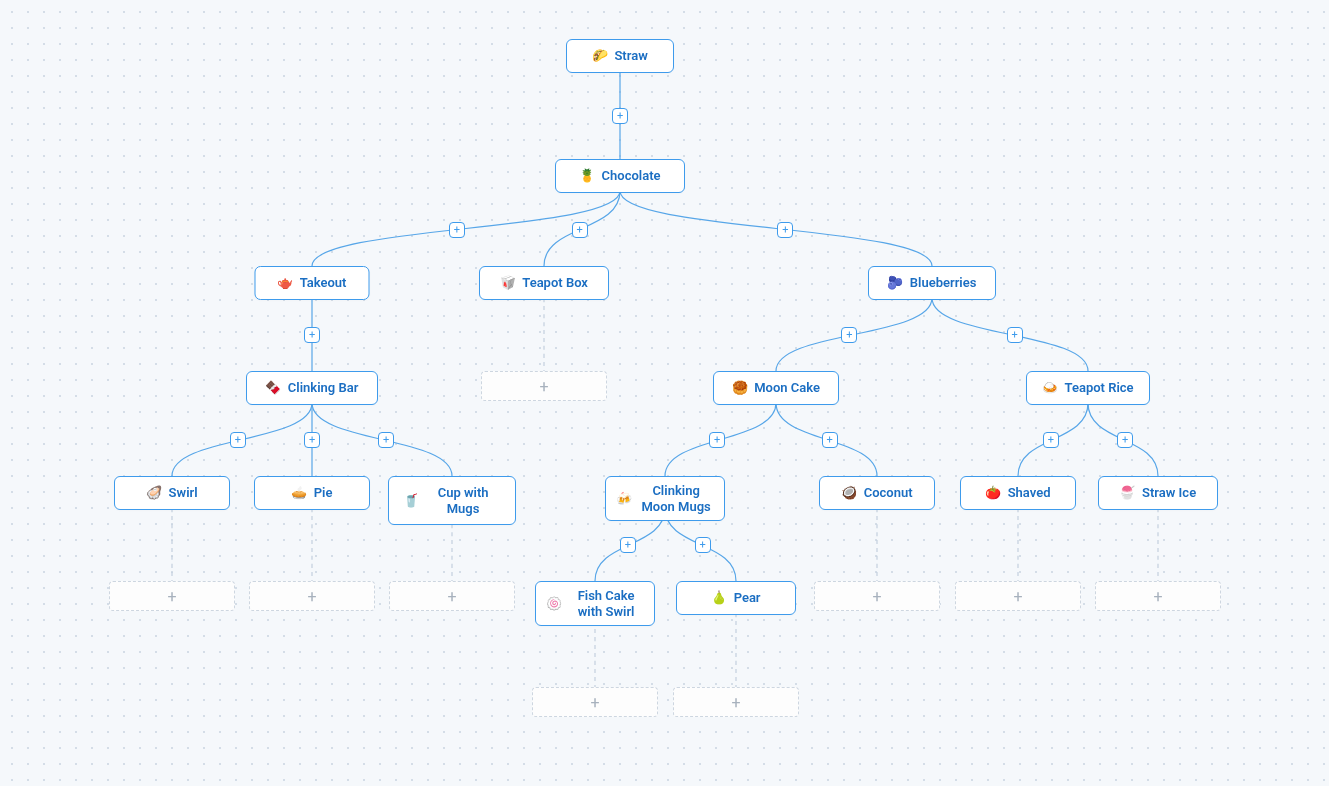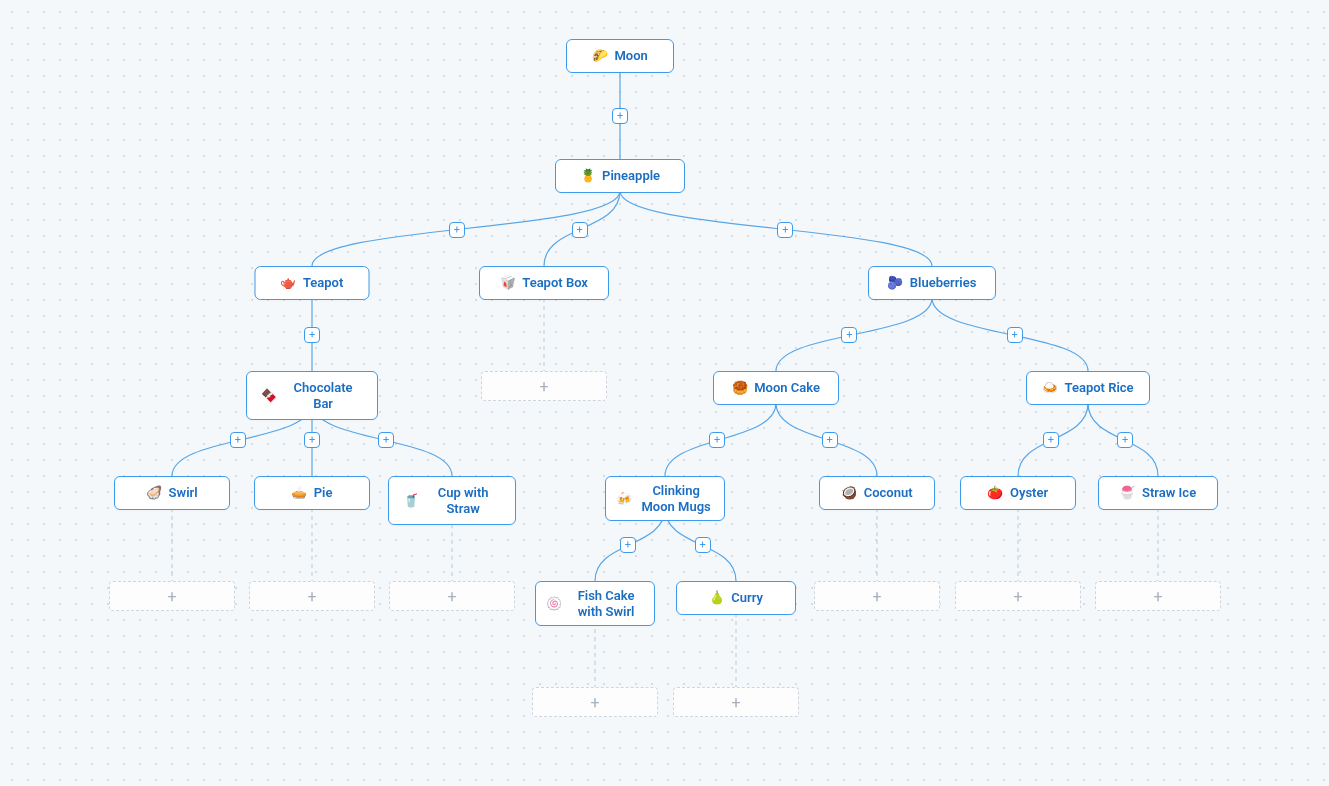--- a/index.html
+++ b/index.html
@@ -106,89 +106,89 @@
       <path d="M 665 508 C 665 548.15, 736 540.85, 736 581" fill="none" stroke="#57a6e8" stroke-width="1.2"></path>
       <path d="M 877 508 C 877 548.15, 877 540.85, 877 581" fill="none" stroke="#c3d0de" stroke-width="1.2" stroke-dasharray="4 4"></path>
       <path d="M 1018 508 C 1018 548.15, 1018 540.85, 1018 581" fill="none" stroke="#c3d0de" stroke-width="1.2" stroke-dasharray="4 4"></path>
       <path d="M 1158 508 C 1158 548.15, 1158 540.85, 1158 581" fill="none" stroke="#c3d0de" stroke-width="1.2" stroke-dasharray="4 4"></path>
       <path d="M 595 613 C 595 653.7, 595 646.3, 595 687" fill="none" stroke="#c3d0de" stroke-width="1.2" stroke-dasharray="4 4"></path>
       <path d="M 736 613 C 736 653.7, 736 646.3, 736 687" fill="none" stroke="#c3d0de" stroke-width="1.2" stroke-dasharray="4 4"></path>
     </svg>
   <div id="nodes">
       <div class="node" style="width: 108px; left: 620px; top: 39px;">
         <span class="emoji">🌮</span>
-        <span>Moon</span>
+        <span>Straw</span>
       </div>
       <div class="node" style="width: 130px; left: 620px; top: 159px;">
         <span class="emoji">🍍</span>
-        <span>Pineapple</span>
+        <span>Chocolate</span>
       </div>
       <div class="node" style="width: 115px; left: 312px; top: 266px;">
         <span class="emoji">🫖</span>
-        <span>Teapot</span>
+        <span>Takeout</span>
       </div>
       <div class="node" style="width: 130px; left: 544px; top: 266px;">
         <span class="emoji">🥡</span>
         <span>Teapot Box</span>
       </div>
       <div class="node" style="width: 128px; left: 932px; top: 266px;">
         <span class="emoji">🫐</span>
         <span>Blueberries</span>
       </div>
       <div class="node" style="width: 132px; left: 312px; top: 371px;">
         <span class="emoji">🍫</span>
-        <span>Chocolate Bar</span>
+        <span>Clinking Bar</span>
       </div>
       <div class="placeholder" style="left: 544px; top: 371px;">+</div>
       <div class="node" style="width: 126px; left: 776px; top: 371px;">
         <span class="emoji">🥮</span>
         <span>Moon Cake</span>
       </div>
       <div class="node" style="width: 124px; left: 1088px; top: 371px;">
         <span class="emoji">🍛</span>
         <span>Teapot Rice</span>
       </div>
       <div class="node" style="width: 116px; left: 172px; top: 476px;">
         <span class="emoji">🦪</span>
         <span>Swirl</span>
       </div>
       <div class="node" style="width: 116px; left: 312px; top: 476px;">
         <span class="emoji">🥧</span>
         <span>Pie</span>
       </div>
       <div class="node" style="width: 128px; left: 452px; top: 476px;">
         <span class="emoji">🥤</span>
-        <span>Cup with Straw</span>
+        <span>Cup with Mugs</span>
       </div>
       <div class="node" style="width: 120px; padding: 6px 10px; left: 665px; top: 476px;">
         <span class="emoji">🍻</span>
         <span>Clinking Moon Mugs</span>
       </div>
       <div class="node" style="width: 116px; left: 877px; top: 476px;">
         <span class="emoji">🥥</span>
         <span>Coconut</span>
       </div>
       <div class="node" style="width: 116px; left: 1018px; top: 476px;">
         <span class="emoji">🍅</span>
-        <span>Oyster</span>
+        <span>Shaved</span>
       </div>
       <div class="node" style="width: 120px; left: 1158px; top: 476px;">
         <span class="emoji">🍧</span>
         <span>Straw Ice</span>
       </div>
       <div class="placeholder" style="left: 172px; top: 581px;">+</div>
       <div class="placeholder" style="left: 312px; top: 581px;">+</div>
       <div class="placeholder" style="left: 452px; top: 581px;">+</div>
       <div class="node" style="width: 120px; padding: 6px 10px; left: 595px; top: 581px;">
         <span class="emoji">🍥</span>
         <span>Fish Cake with Swirl</span>
       </div>
       <div class="node" style="width: 120px; left: 736px; top: 581px;">
         <span class="emoji">🍐</span>
-        <span>Curry</span>
+        <span>Pear</span>
       </div>
       <div class="placeholder" style="left: 877px; top: 581px;">+</div>
       <div class="placeholder" style="left: 1018px; top: 581px;">+</div>
       <div class="placeholder" style="left: 1158px; top: 581px;">+</div>
       <div class="placeholder" style="left: 595px; top: 687px;">+</div>
       <div class="placeholder" style="left: 736px; top: 687px;">+</div>
       <div class="linkplus" style="left: 620px; top: 116.189px;">+</div>
       <div class="linkplus" style="left: 456.765px; top: 229.513px;">+</div>
       <div class="linkplus" style="left: 579.721px; top: 229.513px;">+</div>
       <div class="linkplus" style="left: 785.355px; top: 229.513px;">+</div>

